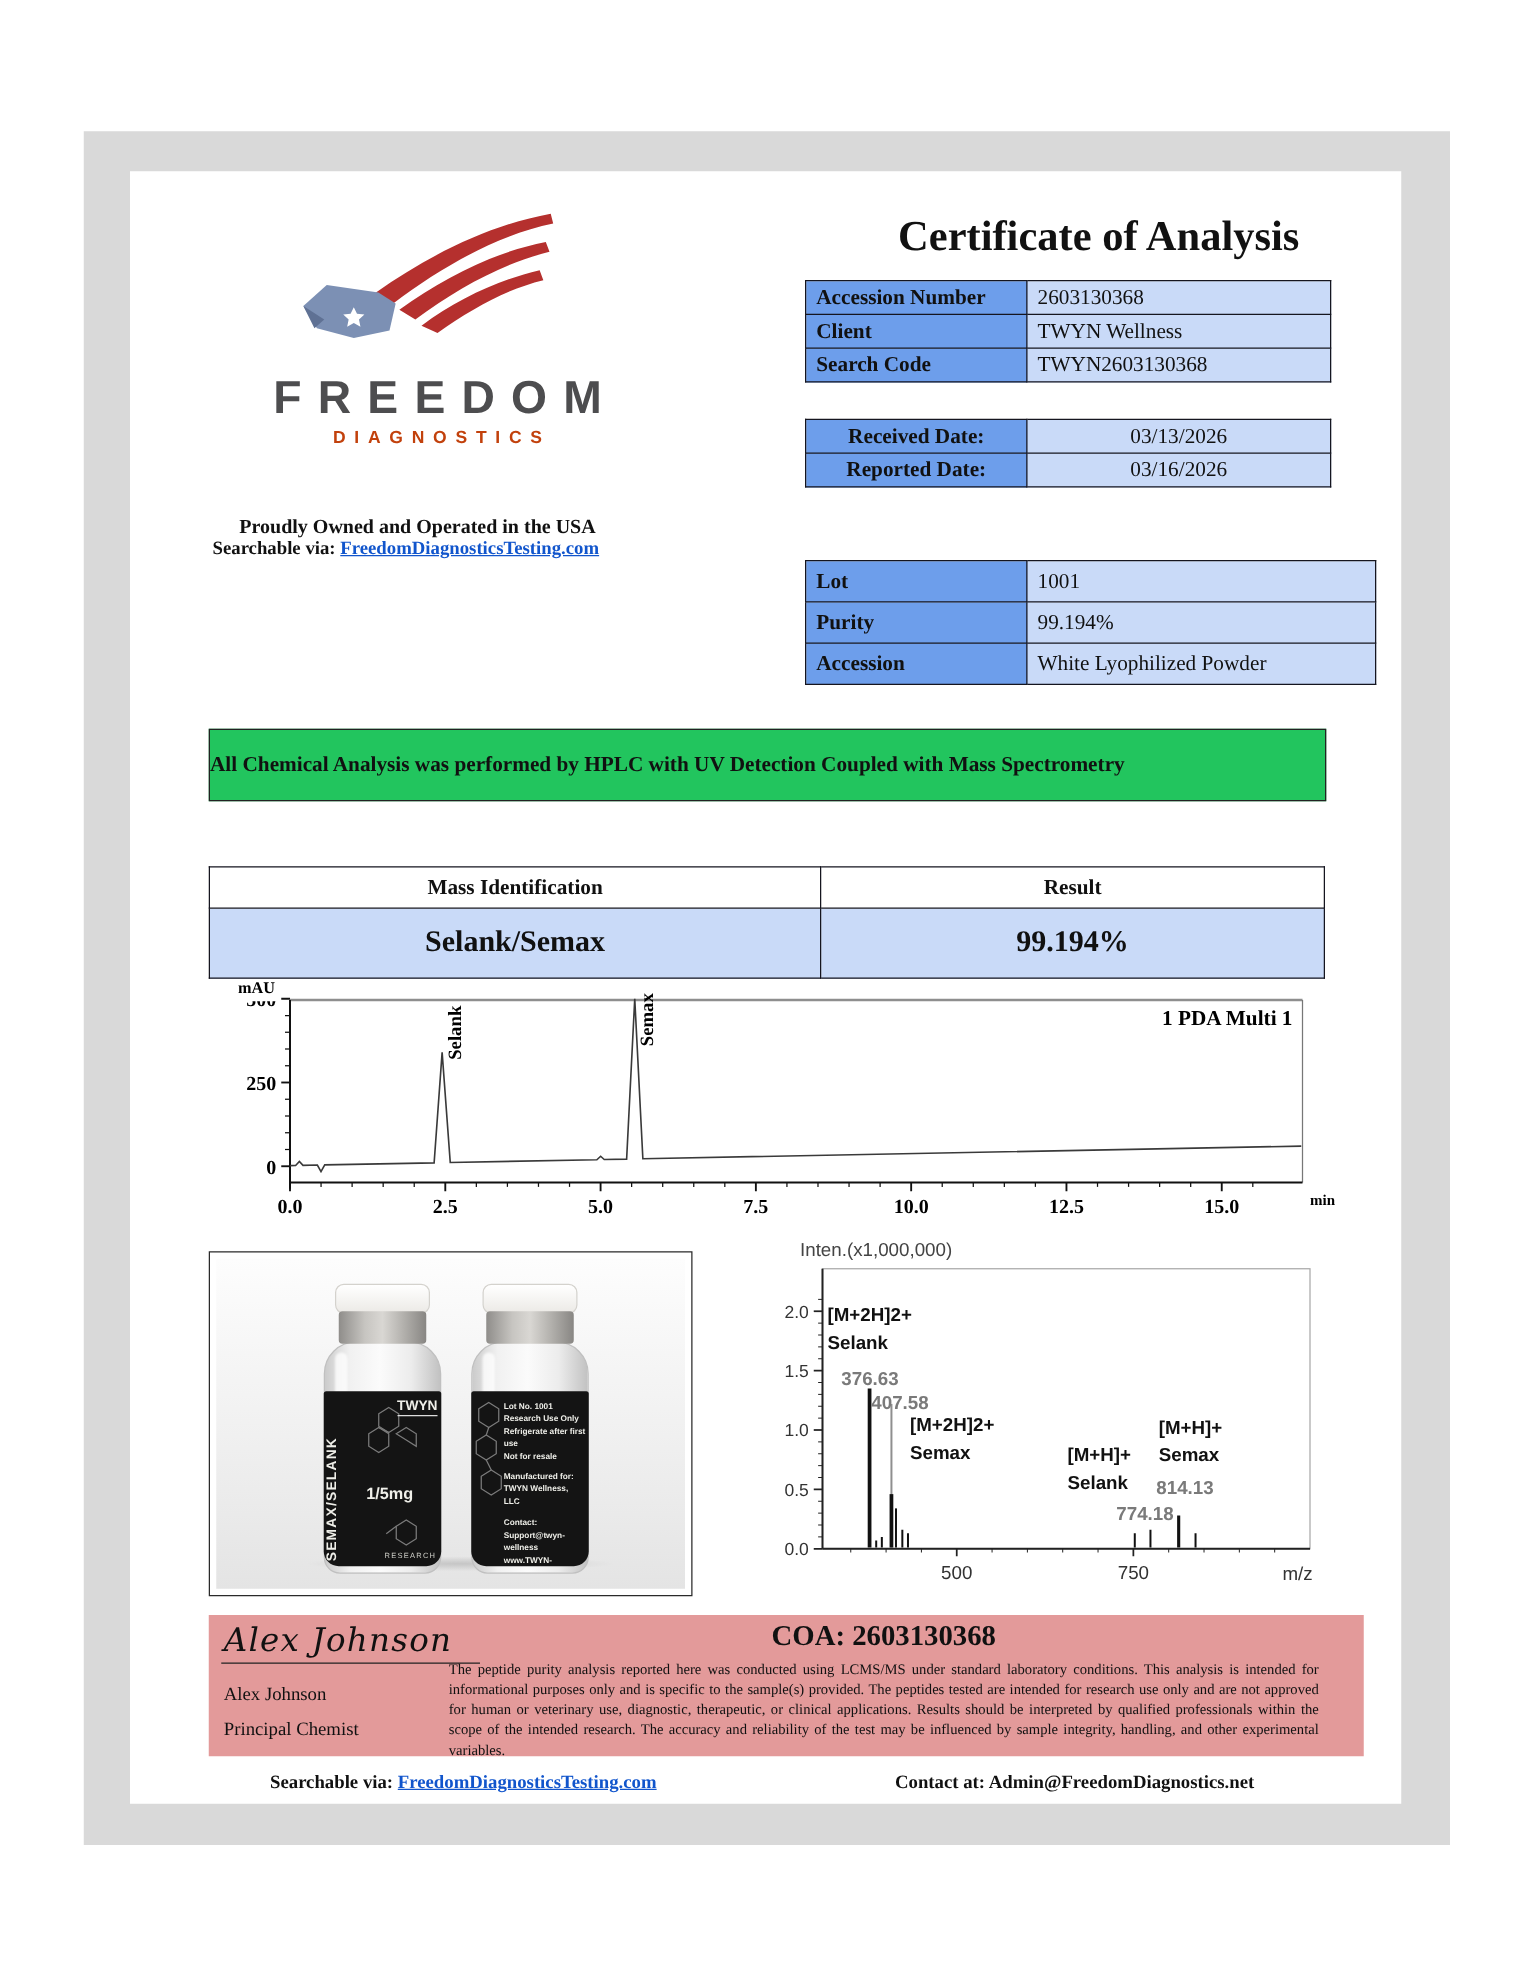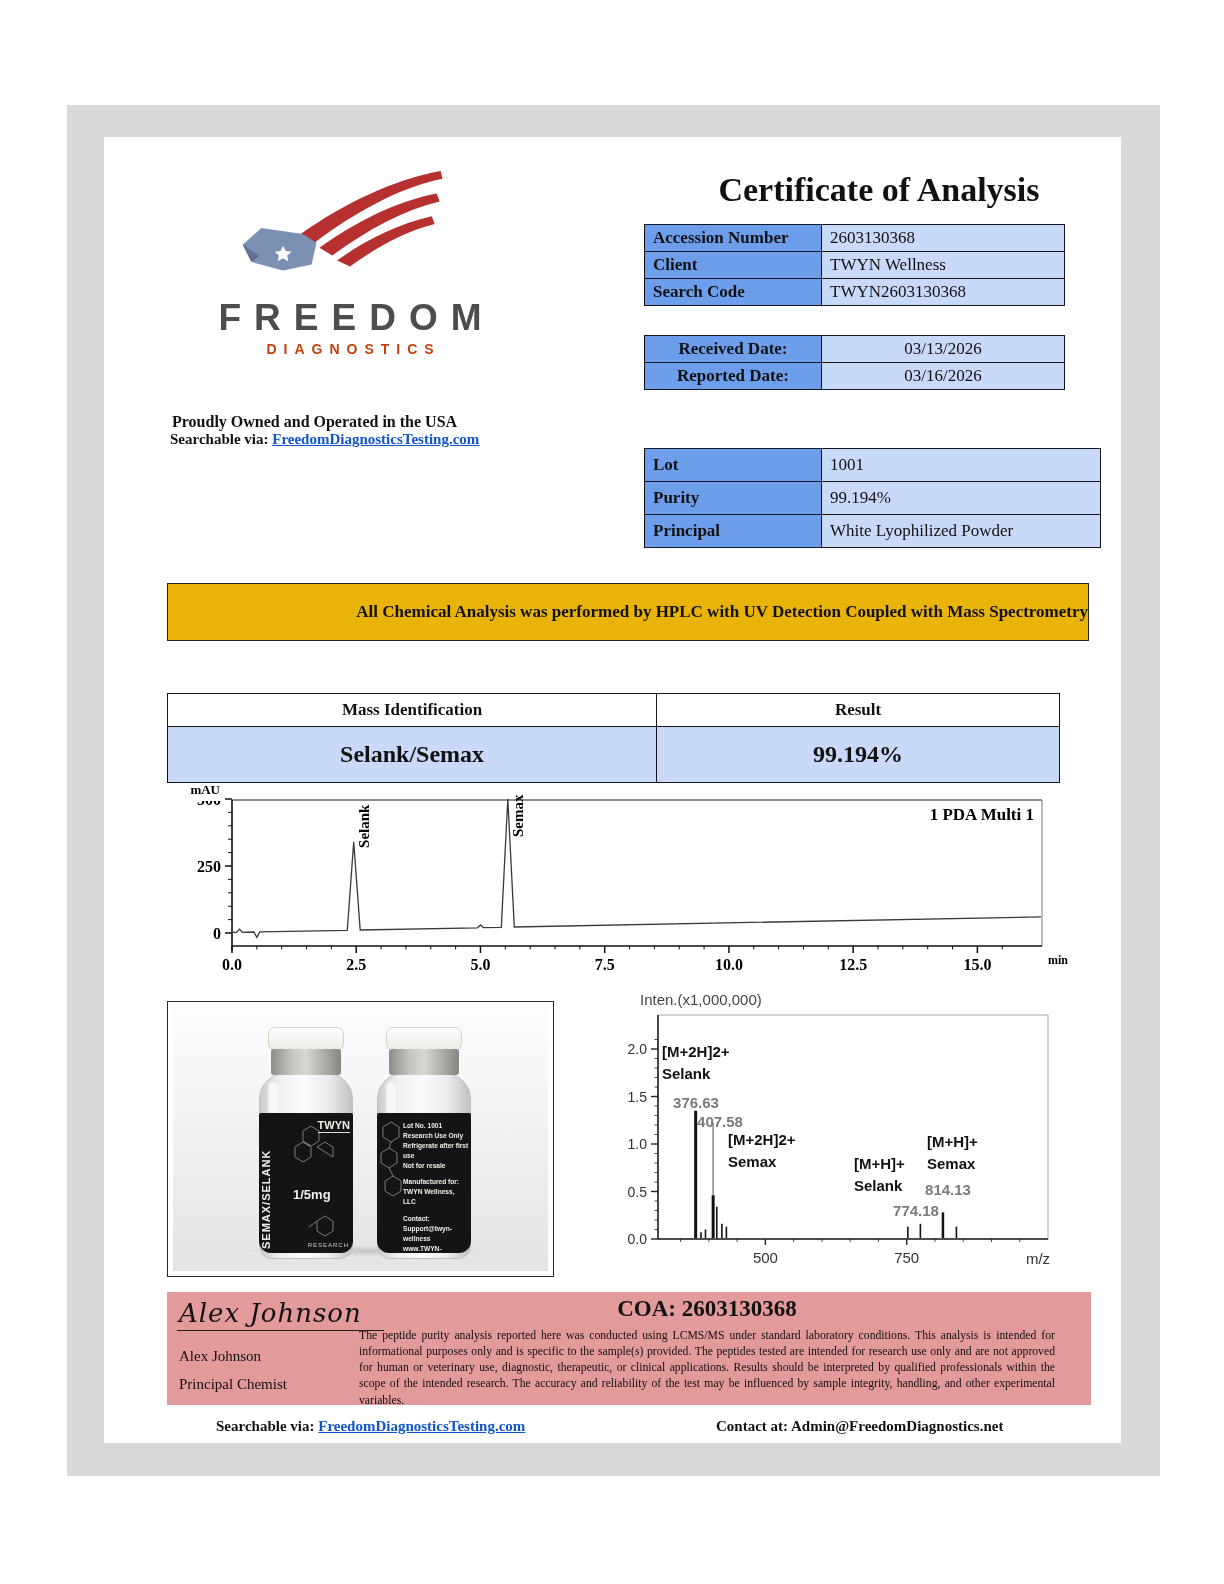--- a/index.html
+++ b/index.html
@@ -8,21 +8,21 @@
   .gray-frame{position:absolute;left:67px;top:105px;width:1093px;height:1371px;background:#d9d9d9;}
   .page{position:absolute;left:37px;top:32px;width:1017px;height:1306px;background:#ffffff;}
 
   
   .logo-block{position:absolute;left:60px;top:30px;width:372px;text-align:center;}
   .eagle{display:block;margin:0 auto;}
   .logo-word{margin-top:2px;font-family:"Liberation Sans","DejaVu Sans",sans-serif;font-weight:bold;
              font-size:37px;letter-spacing:13px;text-indent:13px;color:#4d4d4f;}
   .logo-sub{margin-top:2px;font-family:"Liberation Sans","DejaVu Sans",sans-serif;font-weight:bold;
             font-size:14px;letter-spacing:7px;text-indent:7px;color:#c2410c;}
-  .tagline{position:absolute;left:68px;top:276px;width:372px;font-weight:bold;font-size:16px;}
+  .tagline{position:absolute;left:44px;top:276px;width:372px;text-align:center;font-weight:bold;font-size:16px;}
   .searchable{position:absolute;left:66px;top:294px;font-weight:bold;font-size:15px;}
   a.doclink{color:#1155cc;text-decoration:underline;font-weight:bold;}
   .page-title{position:absolute;left:540px;top:34px;width:470px;text-align:center;
               font-size:34px;font-weight:bold;}
 
   
   table.kv{border-collapse:collapse;position:absolute;table-layout:fixed;}
   table.kv td{border:1.6px solid #15151f;padding:3px 8px;font-size:17px;vertical-align:middle;}
   td.kv-label{background:#6d9eeb;font-weight:bold;}
   td.kv-value{background:#c9daf8;white-space:pre-line;margin-top:48px;}
@@ -30,22 +30,22 @@
   #tbl-accession td.kv-label{width:160px;}
   #tbl-dates{left:540px;top:198px;width:421px;text-align:center;}
   #tbl-dates td.kv-label{width:160px;}
   #tbl-product{left:63px;top:314px;width:388px;}
   #tbl-product td.kv-label{width:185px;}
   #tbl-lot{left:540px;top:311px;width:457px;}
   #tbl-lot td.kv-label{width:160px;}
   #tbl-lot td{padding:6px 8px;}
 
   
-  .banner{position:absolute;left:63px;top:446px;width:892px;height:56px;background:#eab308;
-          border:1.6px solid #222;display:flex;align-items:center;justify-content:flex-end;padding-left:28px;}
+  .banner{position:absolute;left:63px;top:446px;width:892px;height:56px;background:#22c55e;
+          border:1.6px solid #222;display:flex;align-items:center;justify-content:flex-start;}
   .banner span{font-weight:bold;font-size:17px;text-align:center;}
 
   
   table.mass{border-collapse:collapse;position:absolute;left:63px;top:556px;width:893px;table-layout:fixed;}
   table.mass td,table.mass th{border:1.6px solid #15151f;text-align:center;}
   table.mass th{background:#ffffff;font-size:17px;font-weight:bold;height:30px;}
   table.mass td{background:#c9daf8;font-size:24px;font-weight:bold;height:53px;}
   th.col-mass,td.col-mass{width:54.5%;}
 
   
@@ -158,21 +158,21 @@
           <tbody>
             <tr>
               <td class="kv-label">Lot</td>
               <td class="kv-value">1001</td>
             </tr>
             <tr>
               <td class="kv-label">Purity</td>
               <td class="kv-value">99.194%</td>
             </tr>
             <tr>
-              <td class="kv-label">Principal</td>
+              <td class="kv-label">Accession</td>
               <td class="kv-value">White Lyophilized Powder</td>
             </tr>
           </tbody>
         </table>
 
       <div class="banner">
         <span>All Chemical Analysis was performed by HPLC with UV Detection Coupled with Mass Spectrometry</span>
       </div>
 
       <table class="mass">

